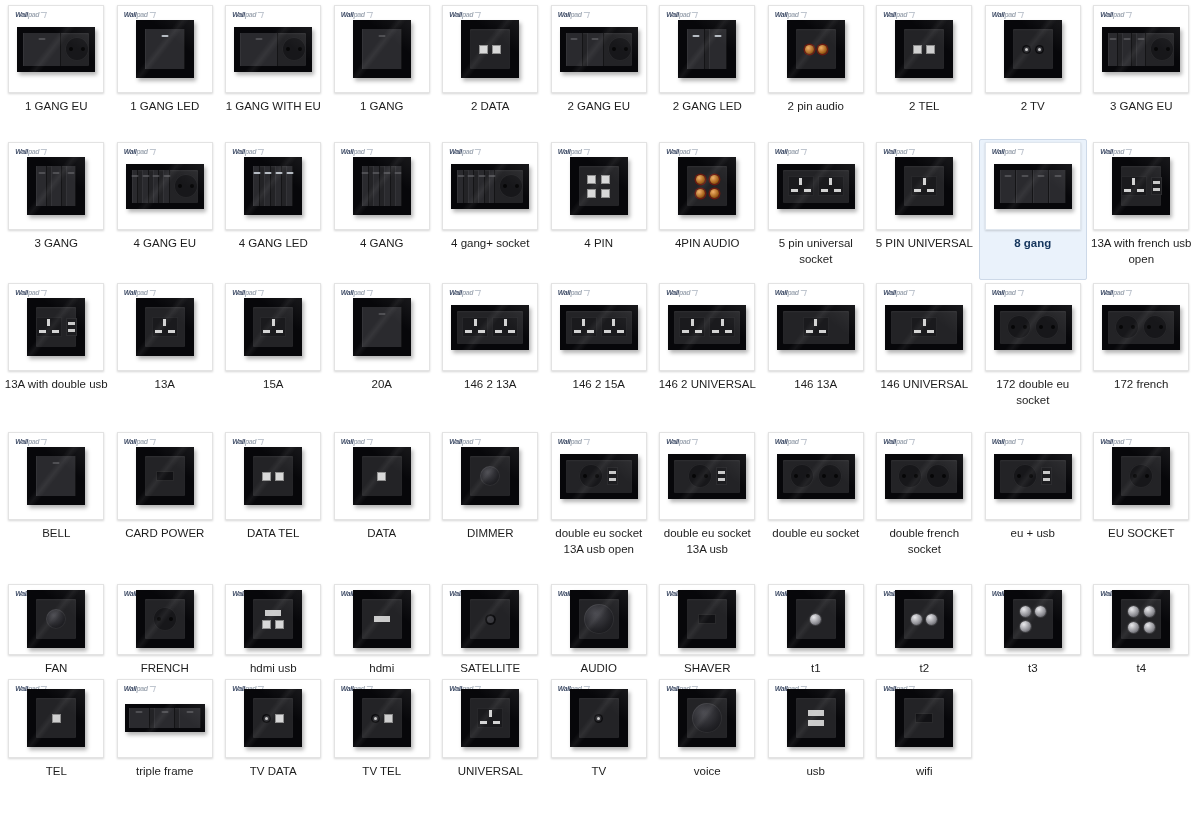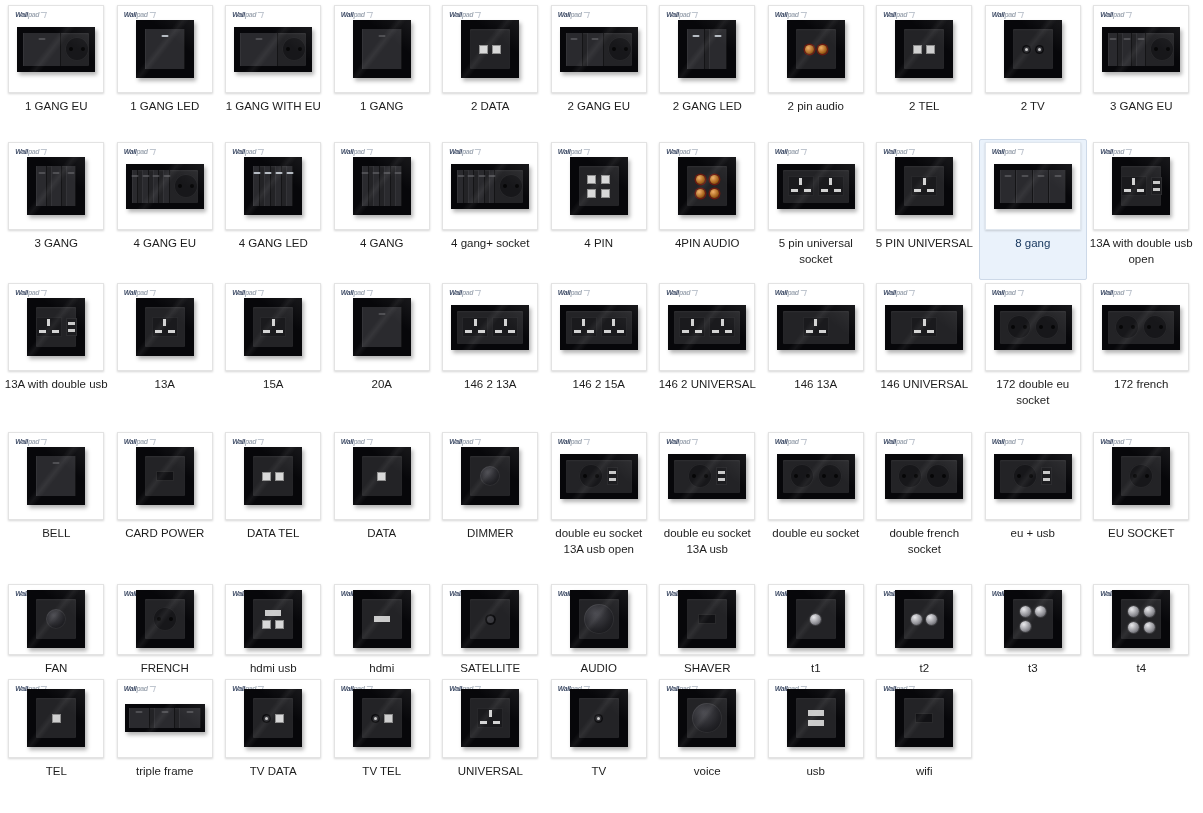--- a/index.html
+++ b/index.html
@@ -307,21 +307,21 @@
   .caption {
     margin-top: 6px;
     width: 104px;
     text-align: center;
     font-family: "Liberation Sans", sans-serif;
     font-size: 11.5px;
     line-height: 15.5px;
     color: #1d1d1d;
     word-wrap: break-word;
   }
-  .cell.selected .caption { color: #15355c; }
+  .cell.selected .caption { color: #15355c; font-weight: bold; }
 </style>
 </head>
 <body>
 
 <div id="grid">
     <div class="cell">
       <div class="thumb">
         <div class="wm">
           <span class="wm-a">Wall</span>
           <span class="wm-b">pad</span>
@@ -733,21 +733,21 @@
                 <i class="p rgt"></i>
               </div>
               <div class="usbm">
                 <i></i>
                 <i></i>
               </div>
             </div>
           </div>
         </div>
       </div>
-      <div class="caption">13A with double usb open</div>
+      <div class="caption">13A with french usb open</div>
     </div>
     <div class="cell">
       <div class="thumb">
         <div class="wm">
           <span class="wm-a">Wall</span>
           <span class="wm-b">pad</span>
           <span class="wm-tick"></span>
         </div>
         <div class="prod sq">
           <div class="inner">

